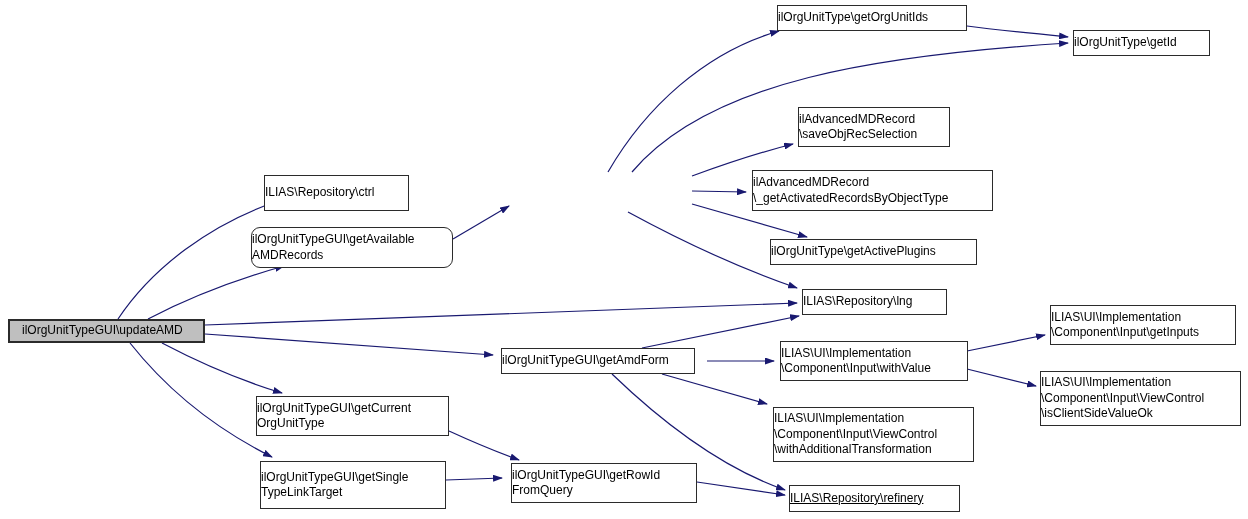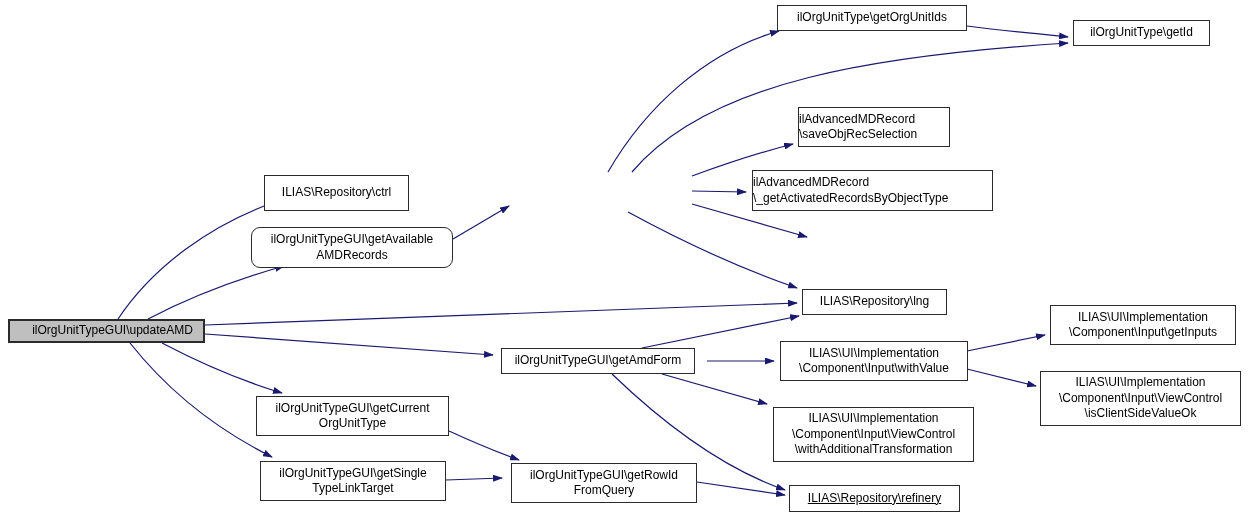--- a/index.html
+++ b/index.html
@@ -21,21 +21,21 @@
   #edge-layer{position:absolute;left:0;top:0;width:1248px;height:519px;}
   .edge{fill:none;stroke:var(--edge-color);stroke-width:1.2px;}
   .node{
     position:absolute;
     box-sizing:border-box;
     background:var(--node-fill);
     border:1px solid var(--node-border);
     color:var(--text-color);
     font-size:12px;line-height:15.5px;
     display:flex;flex-direction:column;
-    justify-content:center;align-items:center;
+    justify-content:center;align-items:flex-start;
     text-align:center;white-space:nowrap;
     overflow:hidden;
   }
   .node.left{align-items:flex-start;text-align:left;padding-left:0;}
   .node.highlighted{background:var(--highlight-fill);border-width:2px;padding-left:12px;}
 </style>
 </head>
 <body>
 
 <div id="canvas">
@@ -78,30 +78,33 @@
     <div class="node" style="left: 264px; top: 175px; width: 145px; height: 36px;">
       <div class="node-line">ILIAS\Repository\ctrl</div>
     </div>
     <div class="node" style="left: 251px; top: 227px; width: 202px; height: 41px; border-radius: 9px;">
       <div class="node-line">ilOrgUnitTypeGUI\getAvailable</div>
       <div class="node-line">AMDRecords</div>
     </div>
     <div class="node" style="left: 777px; top: 5px; width: 190px; height: 26px;">
       <div class="node-line">ilOrgUnitType\getOrgUnitIds</div>
     </div>
-    <div class="node" style="left: 1073px; top: 20px; width: 137px; height: 26px;">
+    <div class="node" style="left: 1073px; top: 30px; width: 137px; height: 26px;">
       <div class="node-line">ilOrgUnitType\getId</div>
     </div>
     <div class="node left" style="left: 798px; top: 107px; width: 152px; height: 40px;">
       <div class="node-line">ilAdvancedMDRecord</div>
       <div class="node-line">\saveObjRecSelection</div>
     </div>
     <div class="node left" style="left: 752px; top: 170px; width: 241px; height: 41px;">
       <div class="node-line">ilAdvancedMDRecord</div>
       <div class="node-line">\_getActivatedRecordsByObjectType</div>
+    </div>
+    <div class="node" style="left: 770px; top: 239px; width: 207px; height: 26px;">
+      <div class="node-line">ilOrgUnitType\getActivePlugins</div>
     </div>
     <div class="node" style="left: 802px; top: 289px; width: 145px; height: 26px;">
       <div class="node-line">ILIAS\Repository\lng</div>
     </div>
     <div class="node" style="left: 501px; top: 348px; width: 194px; height: 26px;">
       <div class="node-line">ilOrgUnitTypeGUI\getAmdForm</div>
     </div>
     <div class="node" style="left: 780px; top: 341px; width: 188px; height: 40px;">
       <div class="node-line">ILIAS\UI\Implementation</div>
       <div class="node-line">\Component\Input\withValue</div>
@@ -117,21 +120,21 @@
     </div>
     <div class="node" style="left: 773px; top: 407px; width: 201px; height: 55px;">
       <div class="node-line">ILIAS\UI\Implementation</div>
       <div class="node-line">\Component\Input\ViewControl</div>
       <div class="node-line">\withAdditionalTransformation</div>
     </div>
     <div class="node" style="left: 256px; top: 396px; width: 193px; height: 40px;">
       <div class="node-line">ilOrgUnitTypeGUI\getCurrent</div>
       <div class="node-line">OrgUnitType</div>
     </div>
-    <div class="node" style="left: 260px; top: 461px; width: 186px; height: 40px;">
+    <div class="node" style="left: 260px; top: 461px; width: 186px; height: 48px;">
       <div class="node-line">ilOrgUnitTypeGUI\getSingle</div>
       <div class="node-line">TypeLinkTarget</div>
     </div>
     <div class="node" style="left: 511px; top: 463px; width: 186px; height: 40px;">
       <div class="node-line">ilOrgUnitTypeGUI\getRowId</div>
       <div class="node-line">FromQuery</div>
     </div>
     <div class="node" style="left: 789px; top: 485px; width: 171px; height: 27px; text-decoration: underline;">
       <div class="node-line">ILIAS\Repository\refinery</div>
     </div>

